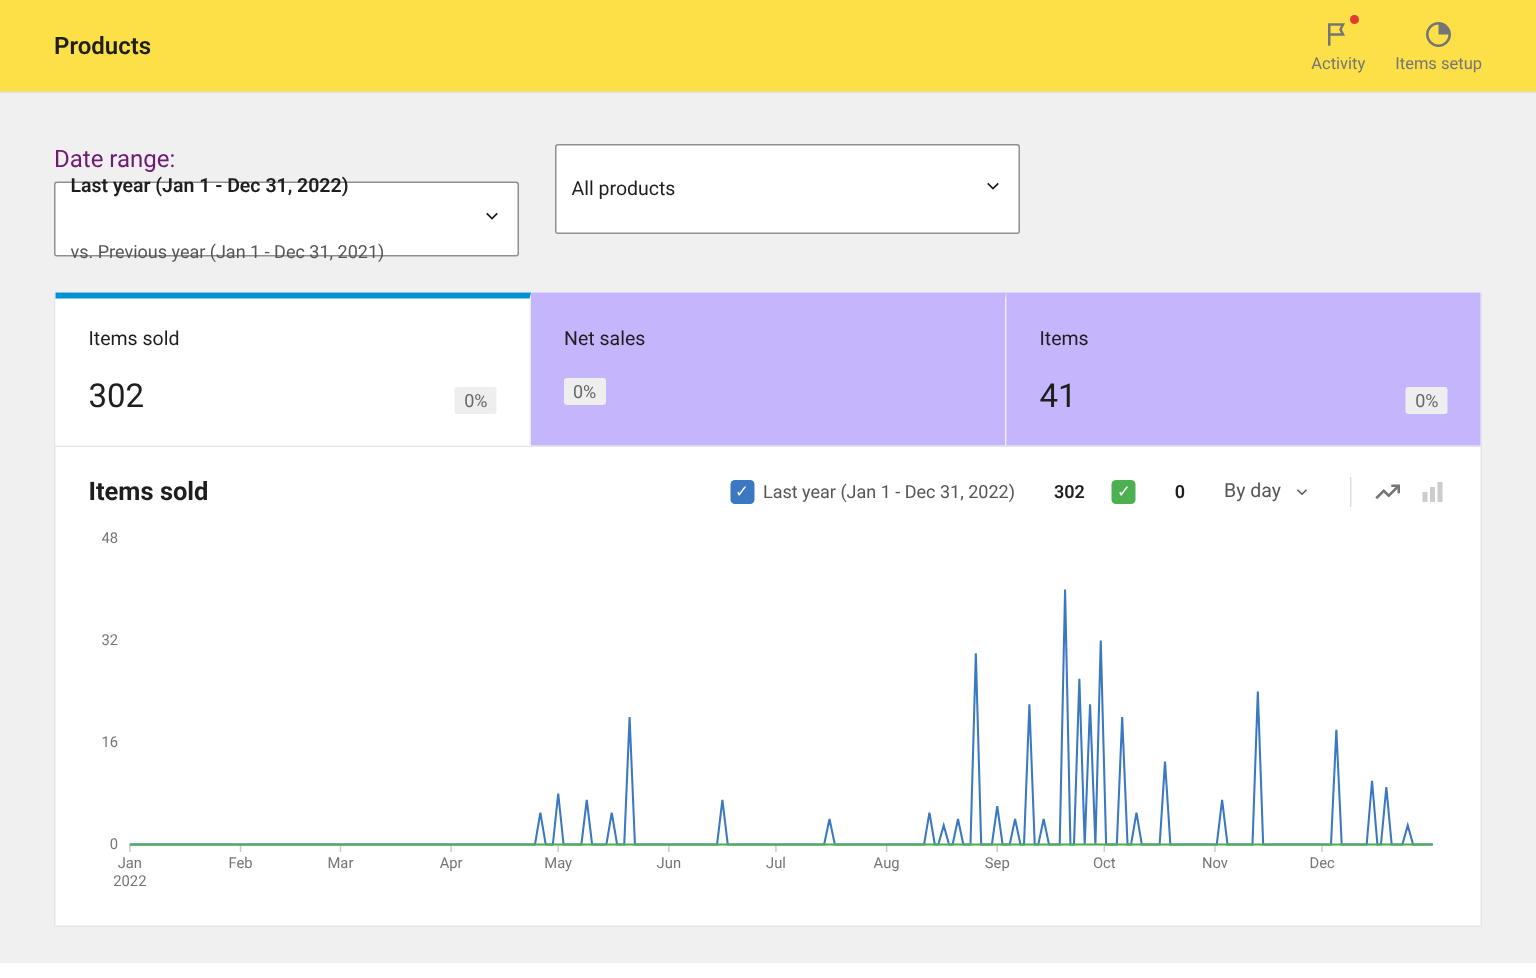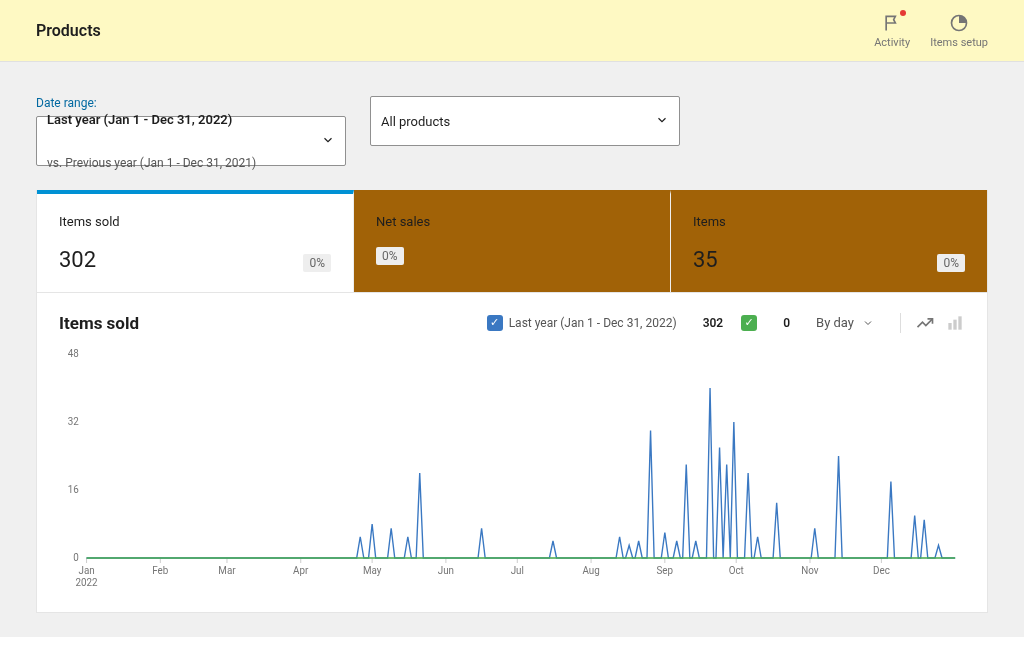--- a/index.html
+++ b/index.html
@@ -1,37 +1,37 @@
 <!DOCTYPE html>
 <html><head>
 <meta charset="utf-8">
 <style>
 * { box-sizing: border-box; margin: 0; padding: 0; }
 body { font-family: -apple-system, BlinkMacSystemFont, "Segoe UI", Roboto, sans-serif; background: #fff; color: #1e1e1e; font-size: 13px; }
-.topbar { display: flex; align-items: center; justify-content: space-between; padding: 12px 36px; border-bottom: 1px solid #e0e0e0; background:#fef9c3; }
+.topbar { display: flex; align-items: center; justify-content: space-between; padding: 12px 36px; border-bottom: 1px solid #e0e0e0; background:#fde047; }
 .topbar h1 { font-size: 16px; font-weight: 600; }
 .topbar-actions { display: flex; gap: 20px; }
 .topbar-action { display: flex; flex-direction: column; align-items: center; gap: 2px; cursor: pointer; color:#757575; position:relative; }
 .topbar-action .icon { width: 22px; height: 22px; display:flex; align-items:center; justify-content:center; }
 .topbar-action span.label { font-size: 11px; }
 .dot { position:absolute; top:-2px; right:4px; width:6px; height:6px; background:#e53935; border-radius:50%; }
 
 .content { background:#f0f0f0; padding: 34px 36px 24px; }
 .filters { display:flex; gap: 24px; margin-bottom: 24px; }
 .filter-group { display:flex; flex-direction:column; gap:6px; }
-.filter-label { font-size: 12px; color: #0369a1; }
+.filter-label { font-size: 16px; color: #701a75; }
 .select-box { background:#fff; border:1px solid #909090; border-radius:2px; padding:8px 10px; width: 310px; display:flex; align-items:center; justify-content:space-between; cursor:pointer; }
 .select-box.date { height:50px; }
 .select-box .main-line { font-size:13px; font-weight:600; }
 .select-box .sub-line { font-size:12px; color:#555;margin-top:29px; }
-.select-box.show { height:50px; display:flex; align-items:center; }
+.select-box.show { height:60px; display:flex; align-items:center; }
 .chevron { color:#1e1e1e; }
 
 .cards { display:flex; background:#fff; border:1px solid #e5e5e5; border-top:none; }
-.card { flex:1; padding: 20px 22px; border-top:4px solid transparent; border-right:1px solid #eee; background:#a16207; }
+.card { flex:1; padding: 20px 22px; border-top:4px solid transparent; border-right:1px solid #eee; background:#c4b5fd; }
 .card.active { background:#fff; border-top:4px solid #0091d4; }
 .card:last-child { border-right:none; }
 .card-title { font-size:13px; color:#1e1e1e; margin-bottom: 18px; }
 .card-row { display:flex; align-items:baseline; justify-content:space-between; }
 .card-value { font-size:22px; font-weight:400; }
 .card-delta { background:#eee; color:#666; font-size:12px; padding:2px 6px; border-radius:2px; }
 
 .chart-panel { background:#fff; border:1px solid #e5e5e5; border-top:none; padding: 18px 22px 24px; }
 .chart-header { display:flex; align-items:center; gap: 18px; margin-bottom:14px; flex-wrap:wrap; }
 .chart-title { font-size:17px; font-weight:700; margin-right:auto; order: 0; }
@@ -118,21 +118,21 @@
     </div>
     <div class="card">
       <div class="card-title">Net sales</div>
       <div class="card-row">
         <div class="card-delta">0%</div>
       </div>
     </div>
     <div class="card">
       <div class="card-title">Items</div>
       <div class="card-row">
-        <div class="card-value">35</div>
+        <div class="card-value">41</div>
         <div class="card-delta">0%</div>
       </div>
     </div>
   </div>
 
   <div class="chart-panel">
     <div class="chart-header">
       <div class="legend-item" style="order:1">
         <span class="check blue">✓</span>
         <span>Last year (Jan 1 - Dec 31, 2022)</span>

